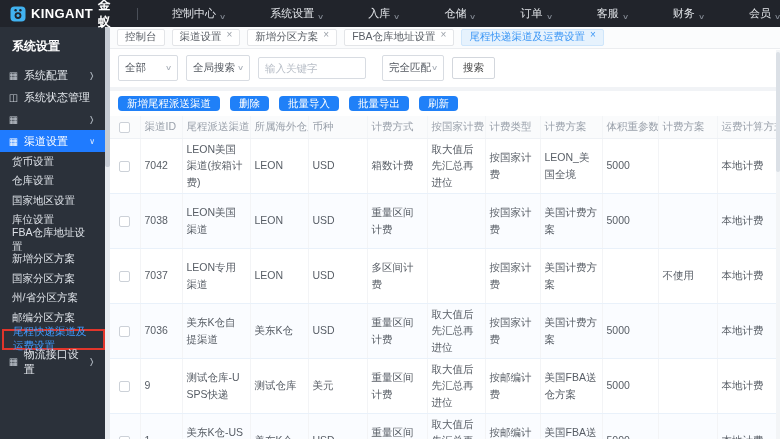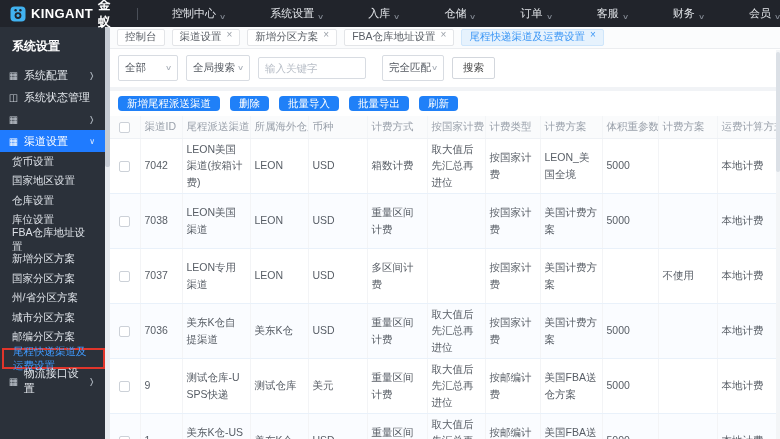--- a/index.html
+++ b/index.html
@@ -173,32 +173,32 @@
         </div>
 
         <div class="side-item sub">
 
           <span>货币设置</span>
 
         </div>
 
         <div class="side-item sub">
 
+          <span>仓库设置</span>
+
+        </div>
+
+        <div class="side-item sub">
+
           <span>国家地区设置</span>
 
         </div>
 
         <div class="side-item sub">
 
-          <span>仓库设置</span>
-
-        </div>
-
-        <div class="side-item sub">
-
           <span>库位设置</span>
 
         </div>
 
         <div class="side-item sub">
 
           <span>FBA仓库地址设置</span>
 
         </div>
 
@@ -213,25 +213,20 @@
           <span>国家分区方案</span>
 
         </div>
 
         <div class="side-item sub">
 
           <span>州/省分区方案</span>
 
         </div>
 
-        <div class="side-item sub">
-
-          <span>城市分区方案</span>
-
-        </div>
 
         <div class="side-item sub">
 
           <span>邮编分区方案</span>
 
         </div>
 
         <div class="side-item sub active">
 
           <span>尾程快递渠道及运费设置</span>

